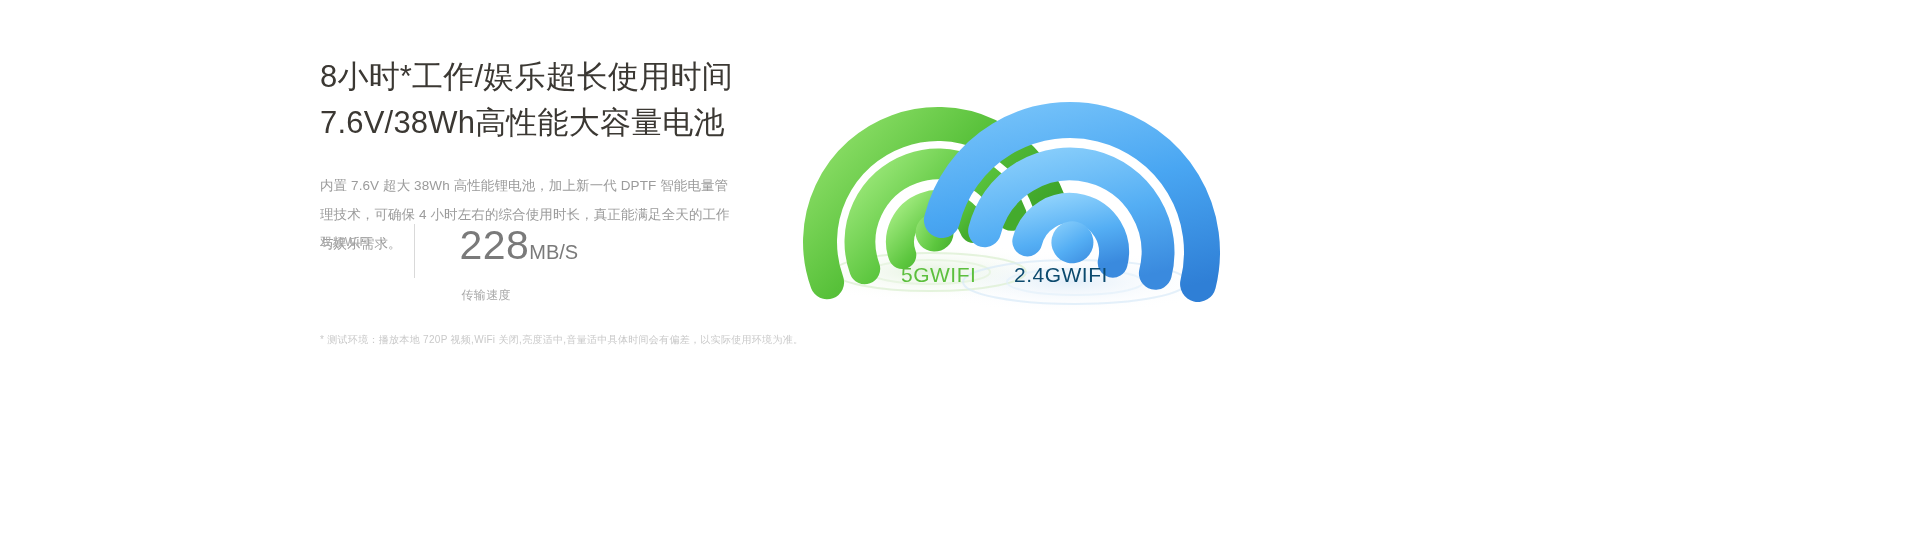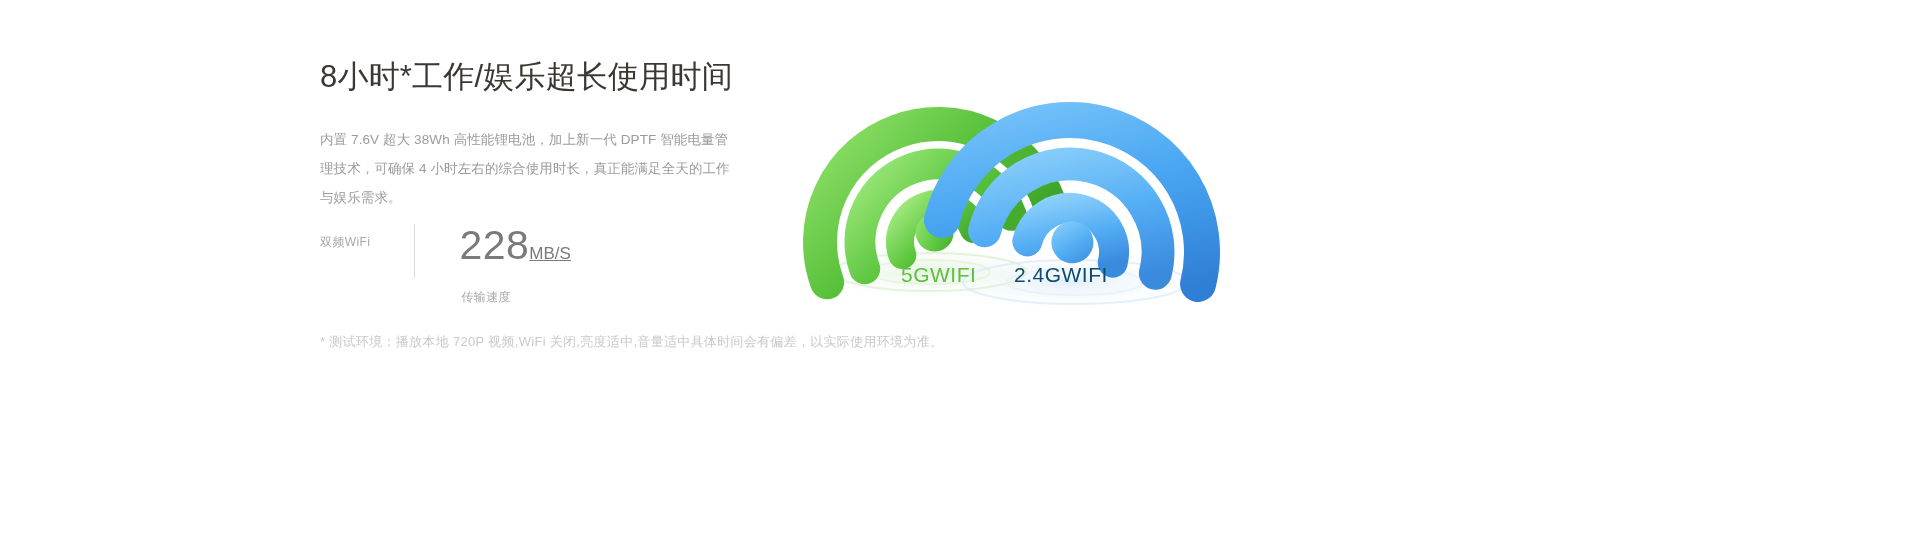--- a/index.html
+++ b/index.html
@@ -62,23 +62,22 @@
   }
   .stat-value {
     font-size: 41px;
     line-height: 46px;
     color: #7a7a7a;
     font-weight: 300;
     letter-spacing: 0.5px;
     white-space: nowrap;
   }
   .stat-value .unit {
-    font-size: 17px;
+    font-size: 20px;
     letter-spacing: 0;
-    text-decoration: underline;
   }
   .stat-label {
     margin-top: 12px;
     font-size: 12px;
     color: #a8a8a8;
     letter-spacing: 0.4px;
     white-space: nowrap;
   }
   .stat-divider {
     width: 1px;
@@ -87,21 +86,21 @@
     margin: 2px 44px 0 44px;
     flex: 0 0 auto;
   }
   .stat--speed .stat-label { padding-left: 2px; }
 
   
   .footnote {
     position: absolute;
     left: 320px;
     top: 333px;
-    font-size: 13px;
+    font-size: 10px;
     color: #c9c9c9;
     letter-spacing: 0.3px;
     white-space: nowrap;
   }
 
   
   .art {
     position: absolute;
     left: 770px;
     top: 10px;
@@ -136,20 +135,21 @@
   }
 </style>
 </head>
 <body>
 
 <div class="stage">
 
   <div class="copy">
     <h2 class="headline">
       <span class="line">8小时*工作/娱乐超长使用时间</span>
+      <span class="line">7.6V/38Wh高性能大容量电池</span>
     </h2>
 
     <p class="blurb">
       <span class="line">内置 7.6V 超大 38Wh 高性能锂电池，加上新一代 DPTF 智能电量管</span>
       <span class="line">理技术，可确保 4 小时左右的综合使用时长，真正能满足全天的工作</span>
       <span class="line">与娱乐需求。</span>
     </p>
   </div>
 
   <div class="stats">

